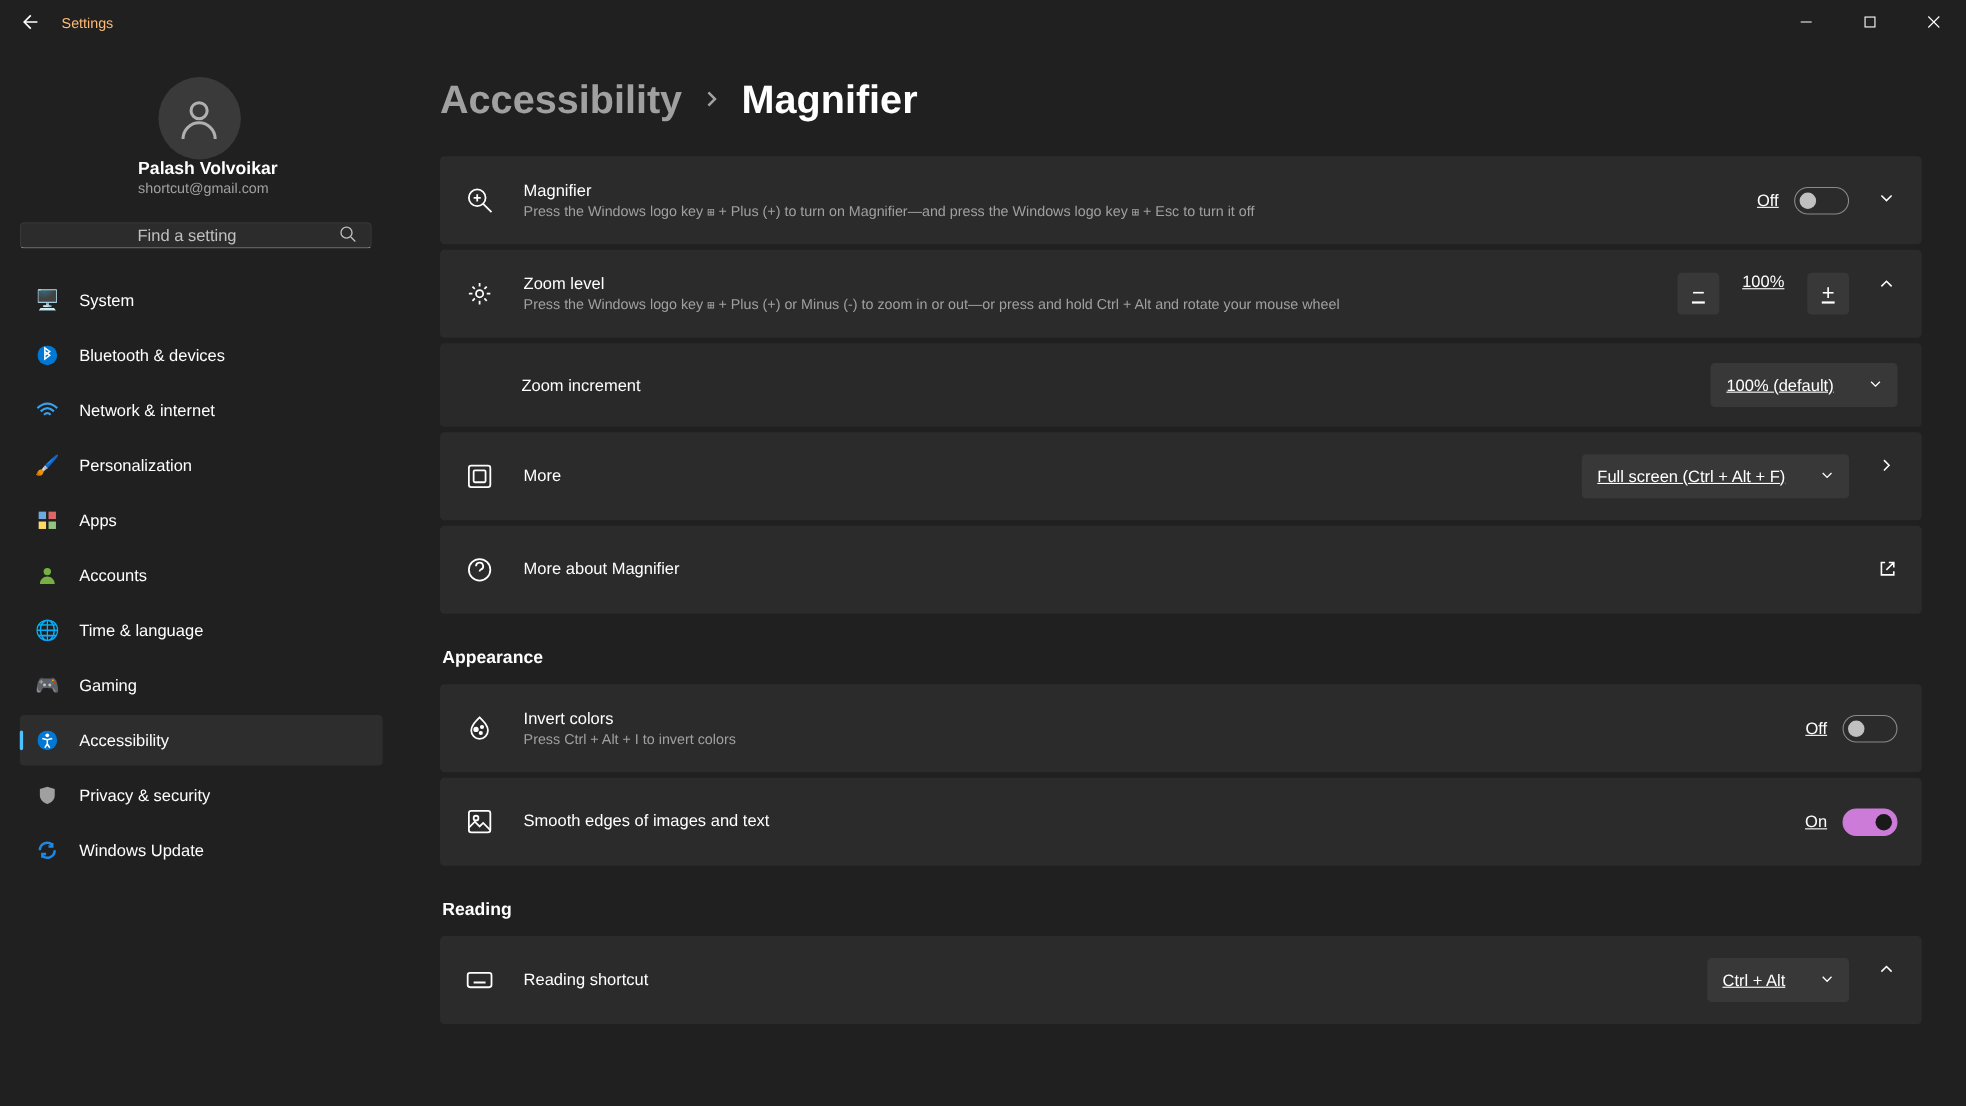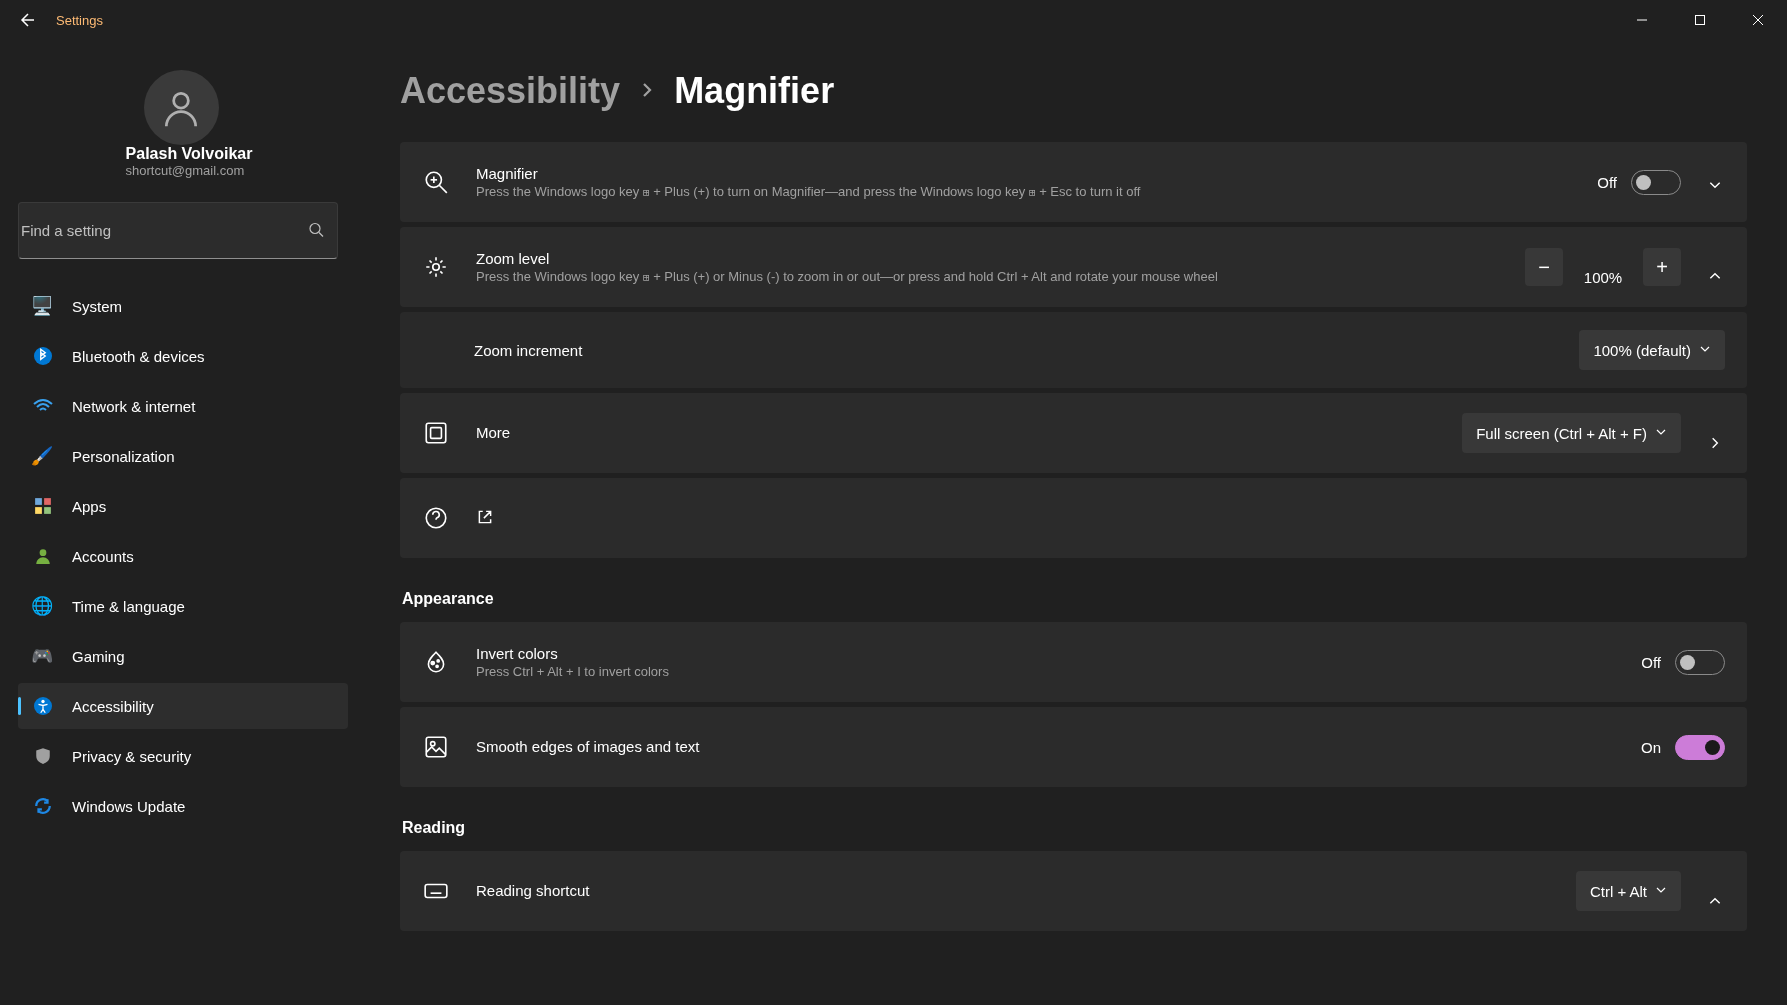--- a/index.html
+++ b/index.html
@@ -91,28 +91,29 @@
     .profile-email {
       font-size: 13px;
       color: #a0a0a0;
     }
     .search-box {
       position: relative;
       margin: 0 22px 8px 0;
     }
     .search-input {
       width: 100%;
-      height: 57px;
+      height: 24px;
       background: #2c2c2c;
       border: 1px solid #3a3a3a;
       border-bottom: 1px solid #8f8f8f;
       border-radius: 4px;
-      padding: 0 40px 0 2px;
+      padding: 0 40px 0 24px;
       color: #ffffff;
       font-size: 15px;
+      text-align: center;
     }
     .search-input::placeholder {
       color: #c0c0c0;
     }
     .search-icon {
       position: absolute;
       right: 14px;
       top: 50%;
       transform: translateY(-50%);
     }
@@ -227,22 +228,23 @@
       color: #a0a0a0;
       max-width: 920px;
     }
     .win-key {
       display: inline-block;
       font-family: monospace;
       font-size: 11px;
     }
     .controls {
       display: flex;
-      align-items: flex-end;
+      align-items: flex-start;
       gap: 12px;
+      text-decoration: underline;
     }
     .toggle-wrap {
       display: flex;
       align-items: center;
       gap: 14px;
     }
     .toggle-label {
       font-size: 15px;
     }
     .toggle {
@@ -301,21 +303,21 @@
       font-size: 15px;
       min-width: 56px;
       text-align: center;
     }
     .dropdown {
       background: #383838;
       border-radius: 4px;
       padding: 8px 14px;
       display: flex;
       align-items: center;
-      gap: 8px;
+      gap: 32px;
       cursor: pointer;
       min-height: 40px;
     }
     .dropdown-label {
       font-size: 15px;
     }
     .dropdown-chevron svg {
       width: 12px;
       height: 12px;
     }
@@ -577,20 +579,23 @@
       </div>
     </div>
 
     <div class="card">
       <div class="card-icon">
         <svg viewBox="0 0 24 24" fill="none" stroke="#ffffff" stroke-width="1.5">
             <circle cx="12" cy="12" r="9"></circle>
             <path d="M9 9a3 3 0 1 1 4 2.8c-.8.4-1 1-1 1.7M12 17h.01"></path>
           </svg>
       </div>
+      <div class="card-body">
+        <div class="card-title">More about Magnifier</div>
+      </div>
       <div class="controls">
         <span class="ext-link-icon">
           <svg viewBox="0 0 16 16" fill="none" stroke="#ffffff" stroke-width="1.3">
               <path d="M6 3H3v10h10v-3M9 3h4v4M13 3L7 9"></path>
             </svg>
         </span>
       </div>
     </div>
 
     <div class="section-header">Appearance</div>

